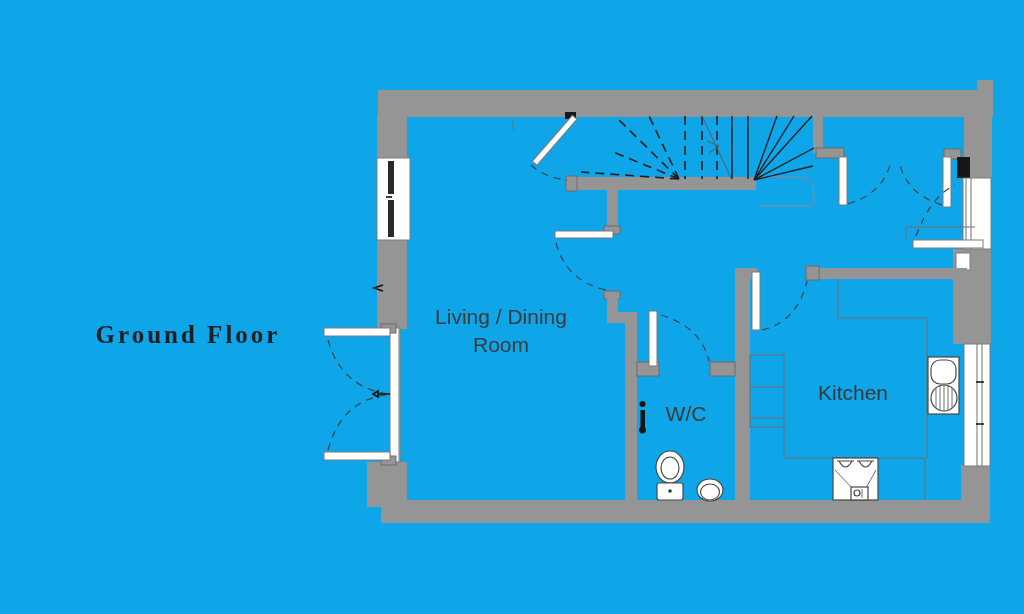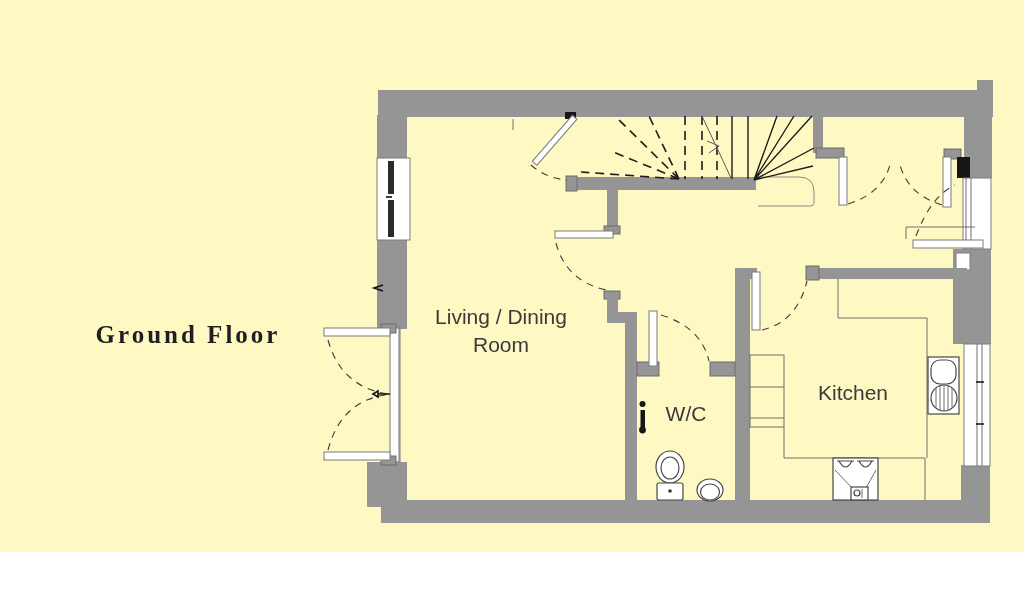--- a/index.html
+++ b/index.html
@@ -1,16 +1,16 @@
 <!DOCTYPE html>
 <html><head>
 <meta charset="utf-8">
 <style>
   html,body{margin:0;padding:0;background:#ffffff;}
-  .page{position:relative;width:1024px;height:552px;background:#fef9c3;overflow:hidden;
+  .page{position:relative;width:1024px;height:614px;background:#0ea5e9;overflow:hidden;
         font-family:"Liberation Sans", sans-serif;}
   svg{display:block;}
   .wall{fill:#959595;stroke:none;}
   .wall-cap{fill:#959595;stroke:#6d6d6d;stroke-width:1;}
   .black-block{fill:#161616;}
   .opening{fill:#ffffff;stroke:#7d7d7d;stroke-width:1;}
   .leaf{fill:#ffffff;stroke:#7a7a7a;stroke-width:1;}
   .thin{stroke:#6f6f6f;stroke-width:1;fill:none;}
   .thin2{stroke:#8a8a8a;stroke-width:1;fill:none;}
   .fixture{stroke:#474747;stroke-width:1.2;fill:#ffffff;}

